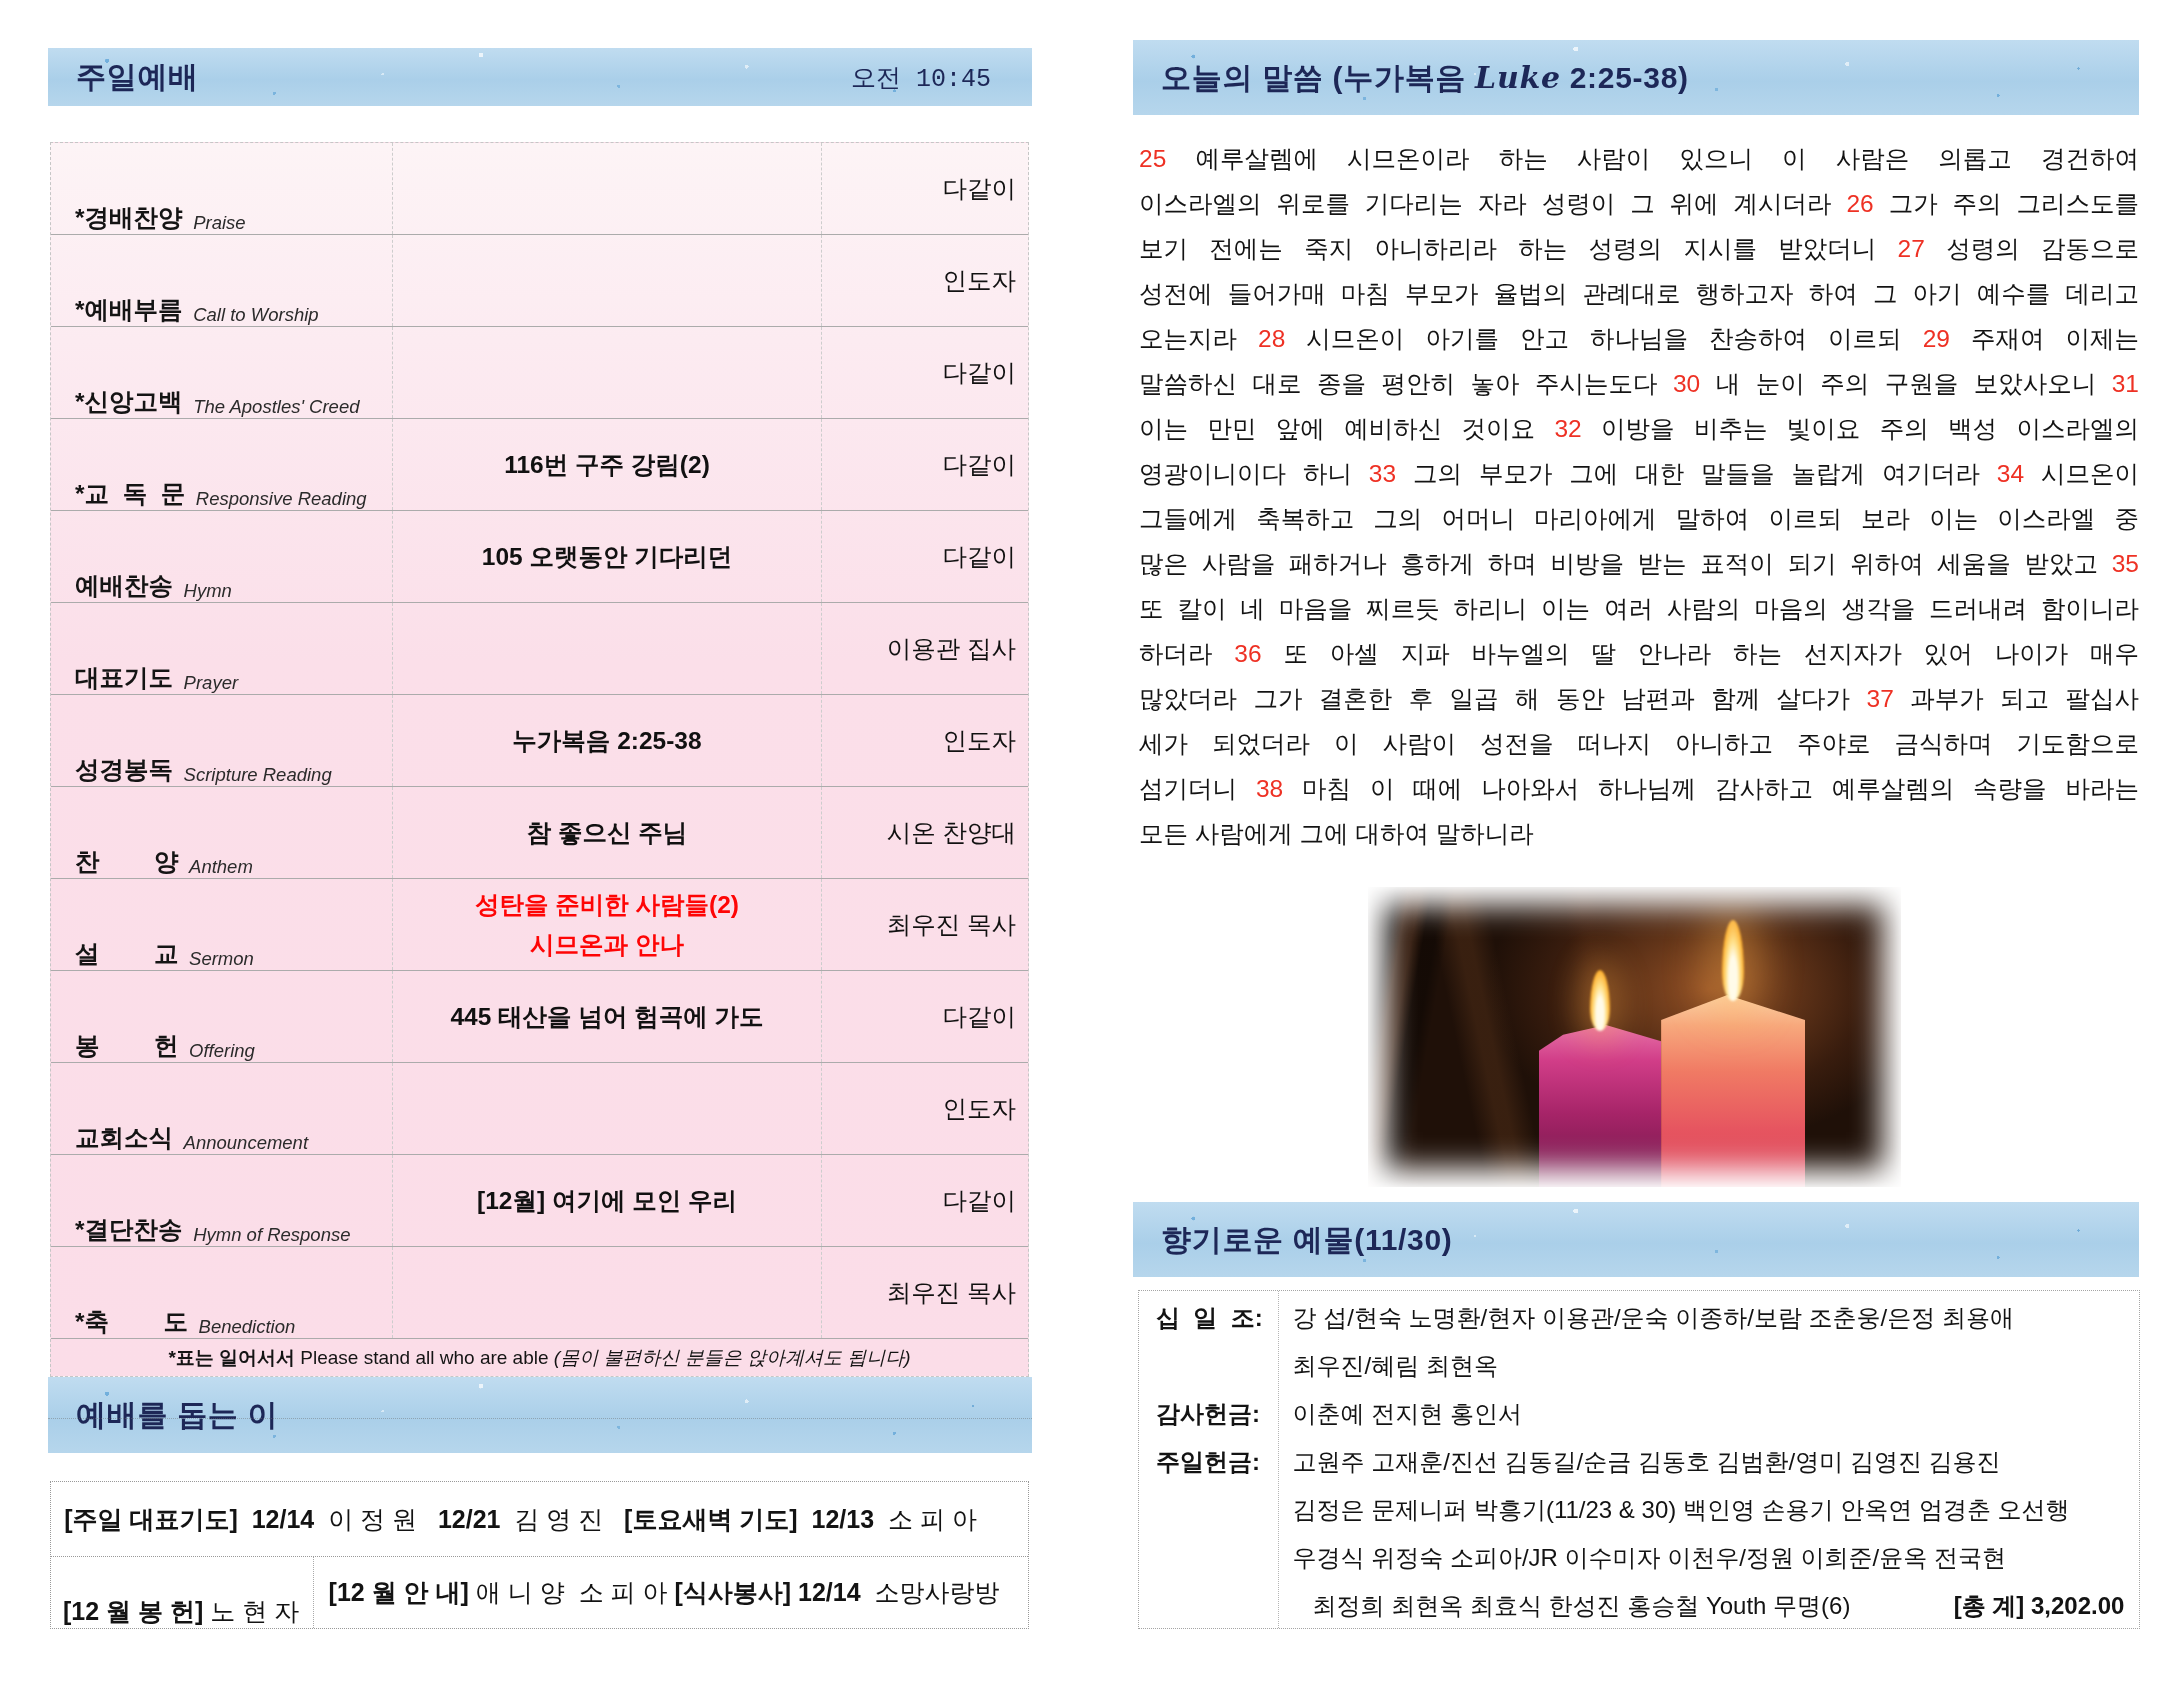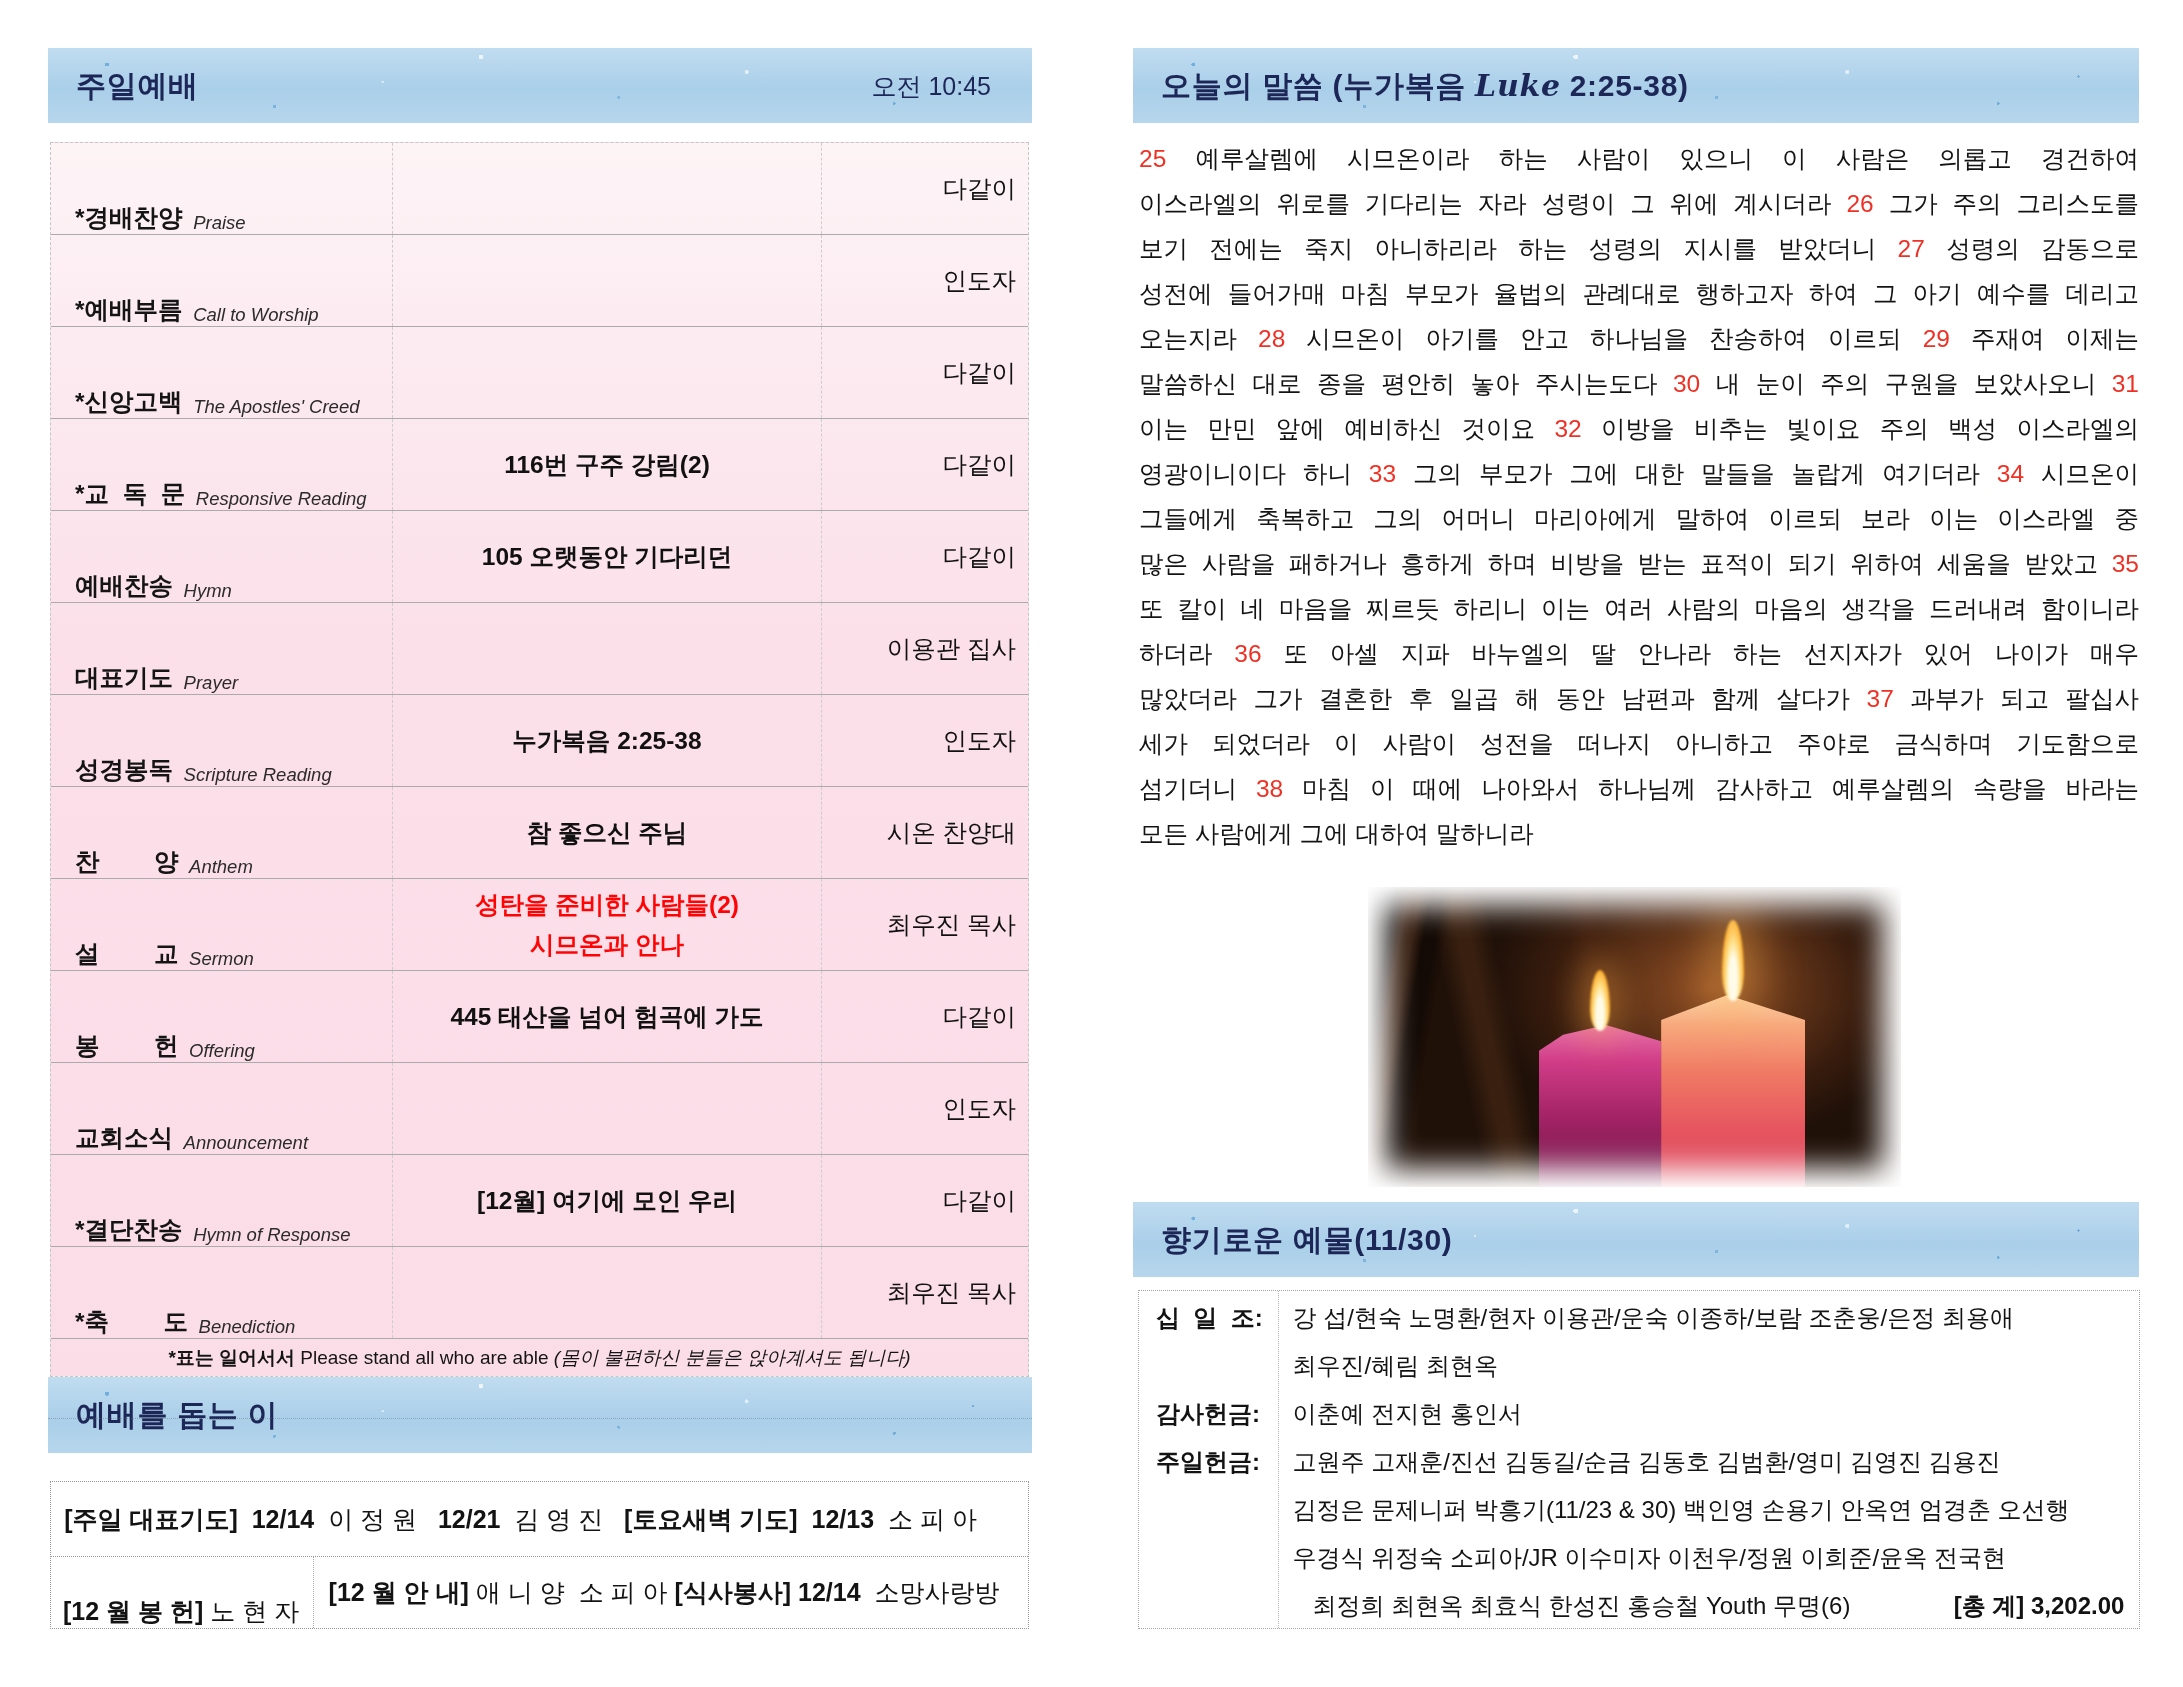--- a/index.html
+++ b/index.html
@@ -14,24 +14,24 @@
     radial-gradient(circle 4px at 44% 12%, rgba(255,255,255,.85) 0 60%, transparent 61%),
     radial-gradient(circle 2.6px at 58% 66%, rgba(36,130,200,.4) 0 60%, transparent 61%),
     radial-gradient(circle 3.3px at 71% 32%, rgba(255,255,255,.7) 0 60%, transparent 61%),
     radial-gradient(circle 2.6px at 86% 74%, rgba(36,130,200,.5) 0 60%, transparent 61%),
     radial-gradient(circle 2px at 94% 38%, rgba(30,120,190,.5) 0 60%, transparent 61%),
     radial-gradient(circle 2px at 34% 45%, rgba(255,255,255,.6) 0 60%, transparent 61%);}
   .btitle{position:absolute;left:28px;top:50%;transform:translateY(-50%);
           font-size:30px;font-weight:700;color:#1d2757;letter-spacing:0.7px;white-space:pre;}
   .btime{position:absolute;right:41px;top:50%;transform:translateY(-50%);
          font-size:25px;color:#1d2757;}
-  #band-worship{left:48px;top:48px;width:984px;height:75px;}
+  #band-worship{left:48px;top:48px;width:984px;height:58px;font-family:Liberation Mono, monospace;}
   #band-helpers{left:48px;top:1377px;width:984px;height:76px;}
   #band-helpers::after{content:'';position:absolute;left:0;right:0;top:54%;border-top:1.3px dotted rgba(110,110,110,.45);}
-  #band-word{left:1133px;top:48px;width:1006px;height:75px;}
+  #band-word{left:1133px;top:40px;width:1006px;height:75px;}
   #band-offering{left:1133px;top:1202px;width:1006px;height:75px;}
   .luke{font-family:"DejaVu Serif","Liberation Serif",serif;font-style:italic;font-weight:700;}
 
   
   .wtable{position:absolute;left:50px;top:142px;width:979px;border:1.3px dashed #c6c6c6;box-sizing:border-box;
           background:linear-gradient(180deg,#fdf4f6 0%,#fcebf1 16%,#fbdfe9 42%,#fbdde8 100%);}
   .wrow{display:grid;grid-template-columns:341px 429px 1fr;height:91px;}
   #worship-rows .wrow + .wrow{border-top:1.3px solid #ababab;}
   .wcell-label{display:flex;align-items:flex-end;padding-left:24px;}
   .klabel{font-size:24.5px;font-weight:700;color:#141414;white-space:pre;}

